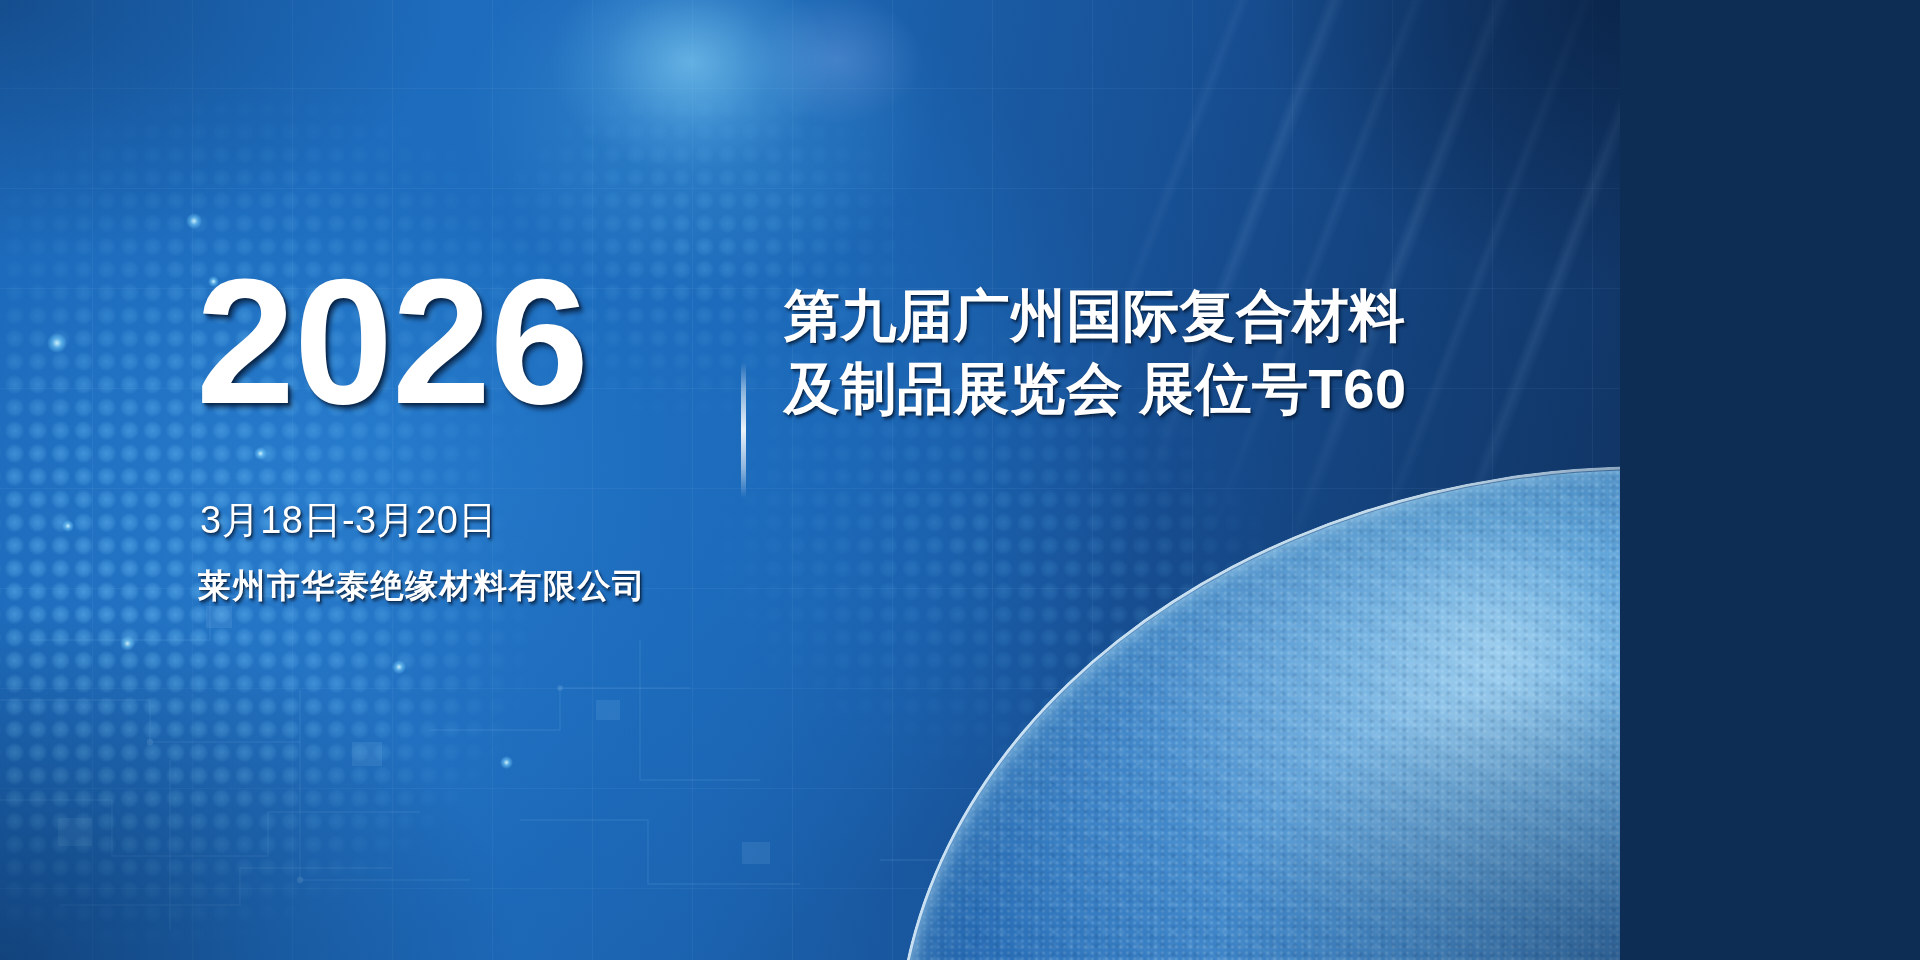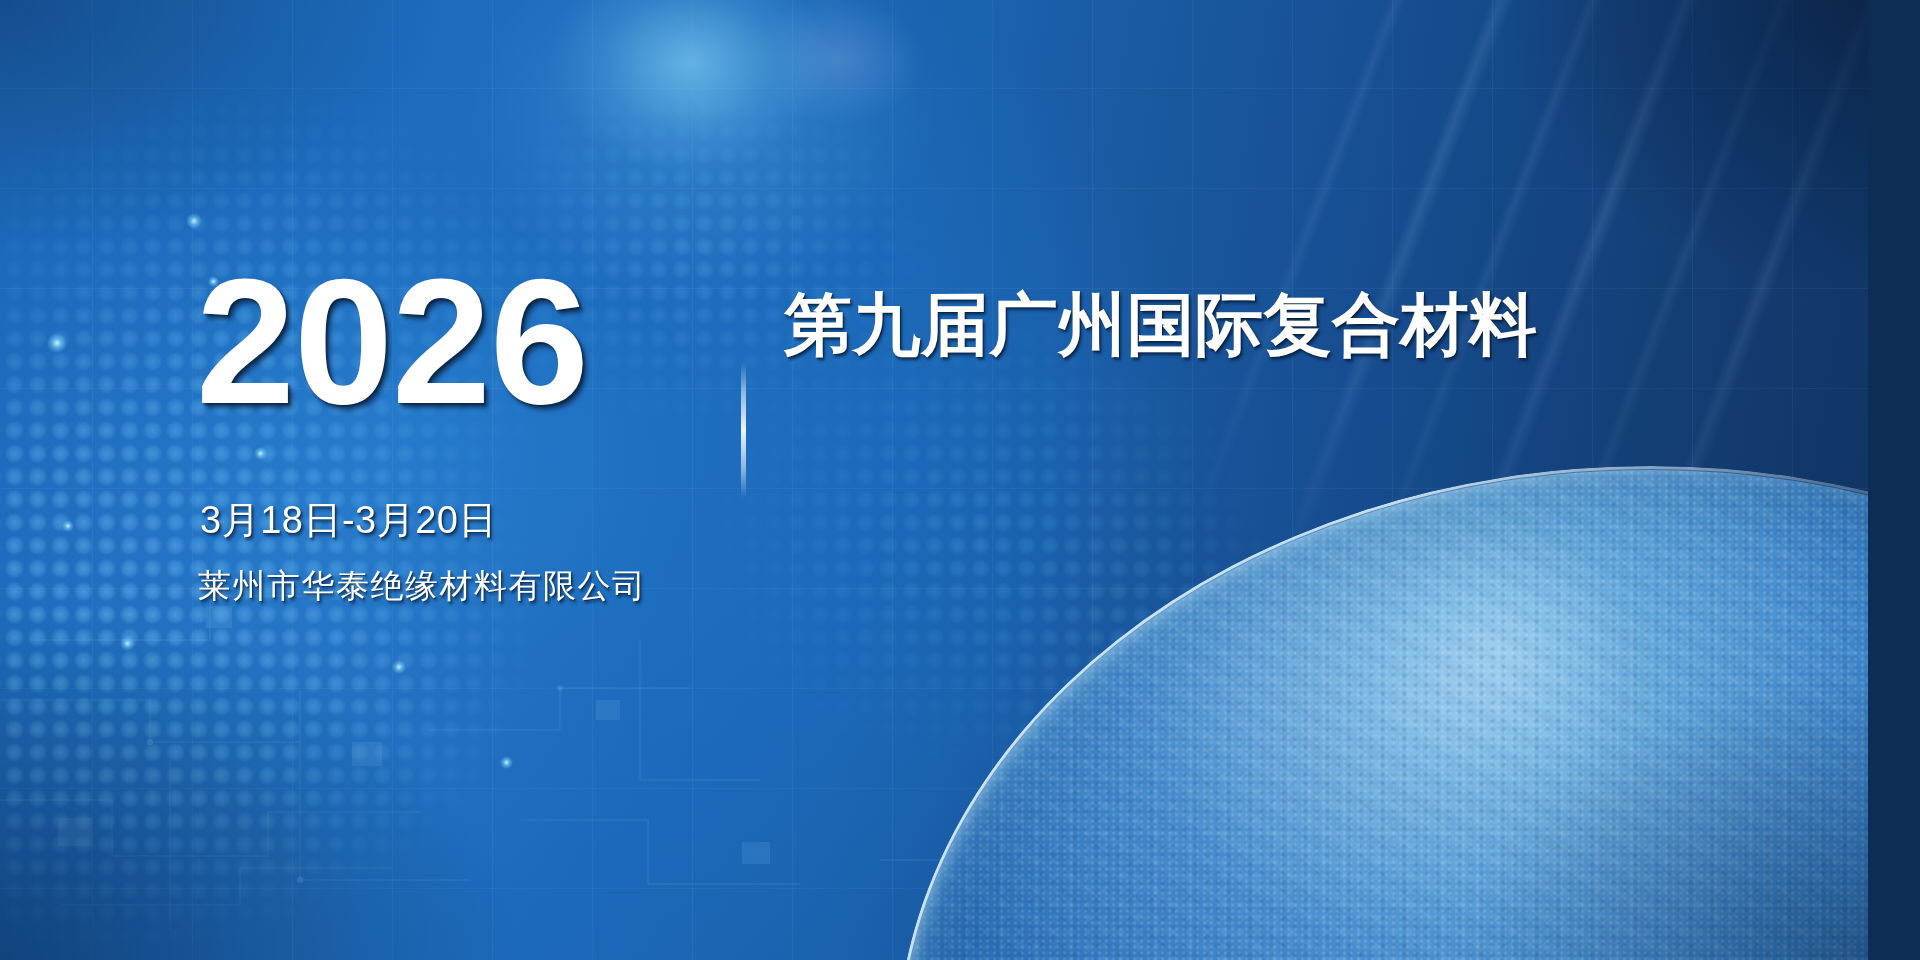--- a/index.html
+++ b/index.html
@@ -2,21 +2,21 @@
 <html><head>
 <meta charset="utf-8">
 <style>
   html, body {
     margin: 0;
     padding: 0;
     background: #0d2d55;
   }
   #banner {
     position: relative;
-    width: 1868px;
+    width: 1620px;
     height: 960px;
     overflow: hidden;
     font-family: "Liberation Sans", "DejaVu Sans", sans-serif;
     background: #1668bd;
     user-select: none;
   }
 
   
   .layer { position: absolute; inset: 0; pointer-events: none; }
 
@@ -192,42 +192,42 @@
     font-size: 38px;
     font-weight: 400;
     line-height: 1.1;
     letter-spacing: .5px;
   }
 
   #company {
     position: absolute;
     left: 198px; top: 567px;
     font-size: 33px;
-    font-weight: 400;
+    font-weight: 700;
     line-height: 1.15;
     letter-spacing: 1.5px;
   }
 
   #divider {
     position: absolute;
     left: 741px; top: 362px;
     width: 5px; height: 136px;
     background: linear-gradient(to bottom,
       rgba(255,255,255,0) 0%,
       rgba(255,255,255,.50) 22%,
       rgba(255,255,255,.92) 50%,
       rgba(255,255,255,.50) 78%,
       rgba(255,255,255,0) 100%);
     border-radius: 3px;
   }
 
   #headline {
     position: absolute;
     left: 784px; top: 280px;
-    font-size: 68px;
+    font-size: 56px;
     font-weight: 600;
     line-height: 1.30;
     letter-spacing: .5px;
     white-space: nowrap;
   }
   #headline .hl-line { display: block; }
 
   #welcome {
     position: absolute;
     left: 785px; top: 565px;
@@ -315,17 +315,18 @@
     <div id="year">2026</div>
 
     <div id="date" class="shadowed">3月18日-3月20日</div>
 
     <div id="company" class="shadowed">莱州市华泰绝缘材料有限公司</div>
 
     <div id="divider"></div>
 
     <div id="headline" class="shadowed">
       <span class="hl-line">第九届广州国际复合材料</span>
+      <span class="hl-line">及制品展览会 展位号T60</span>
     </div>
 
 
   </div>
 </div>
 
 </body></html>

